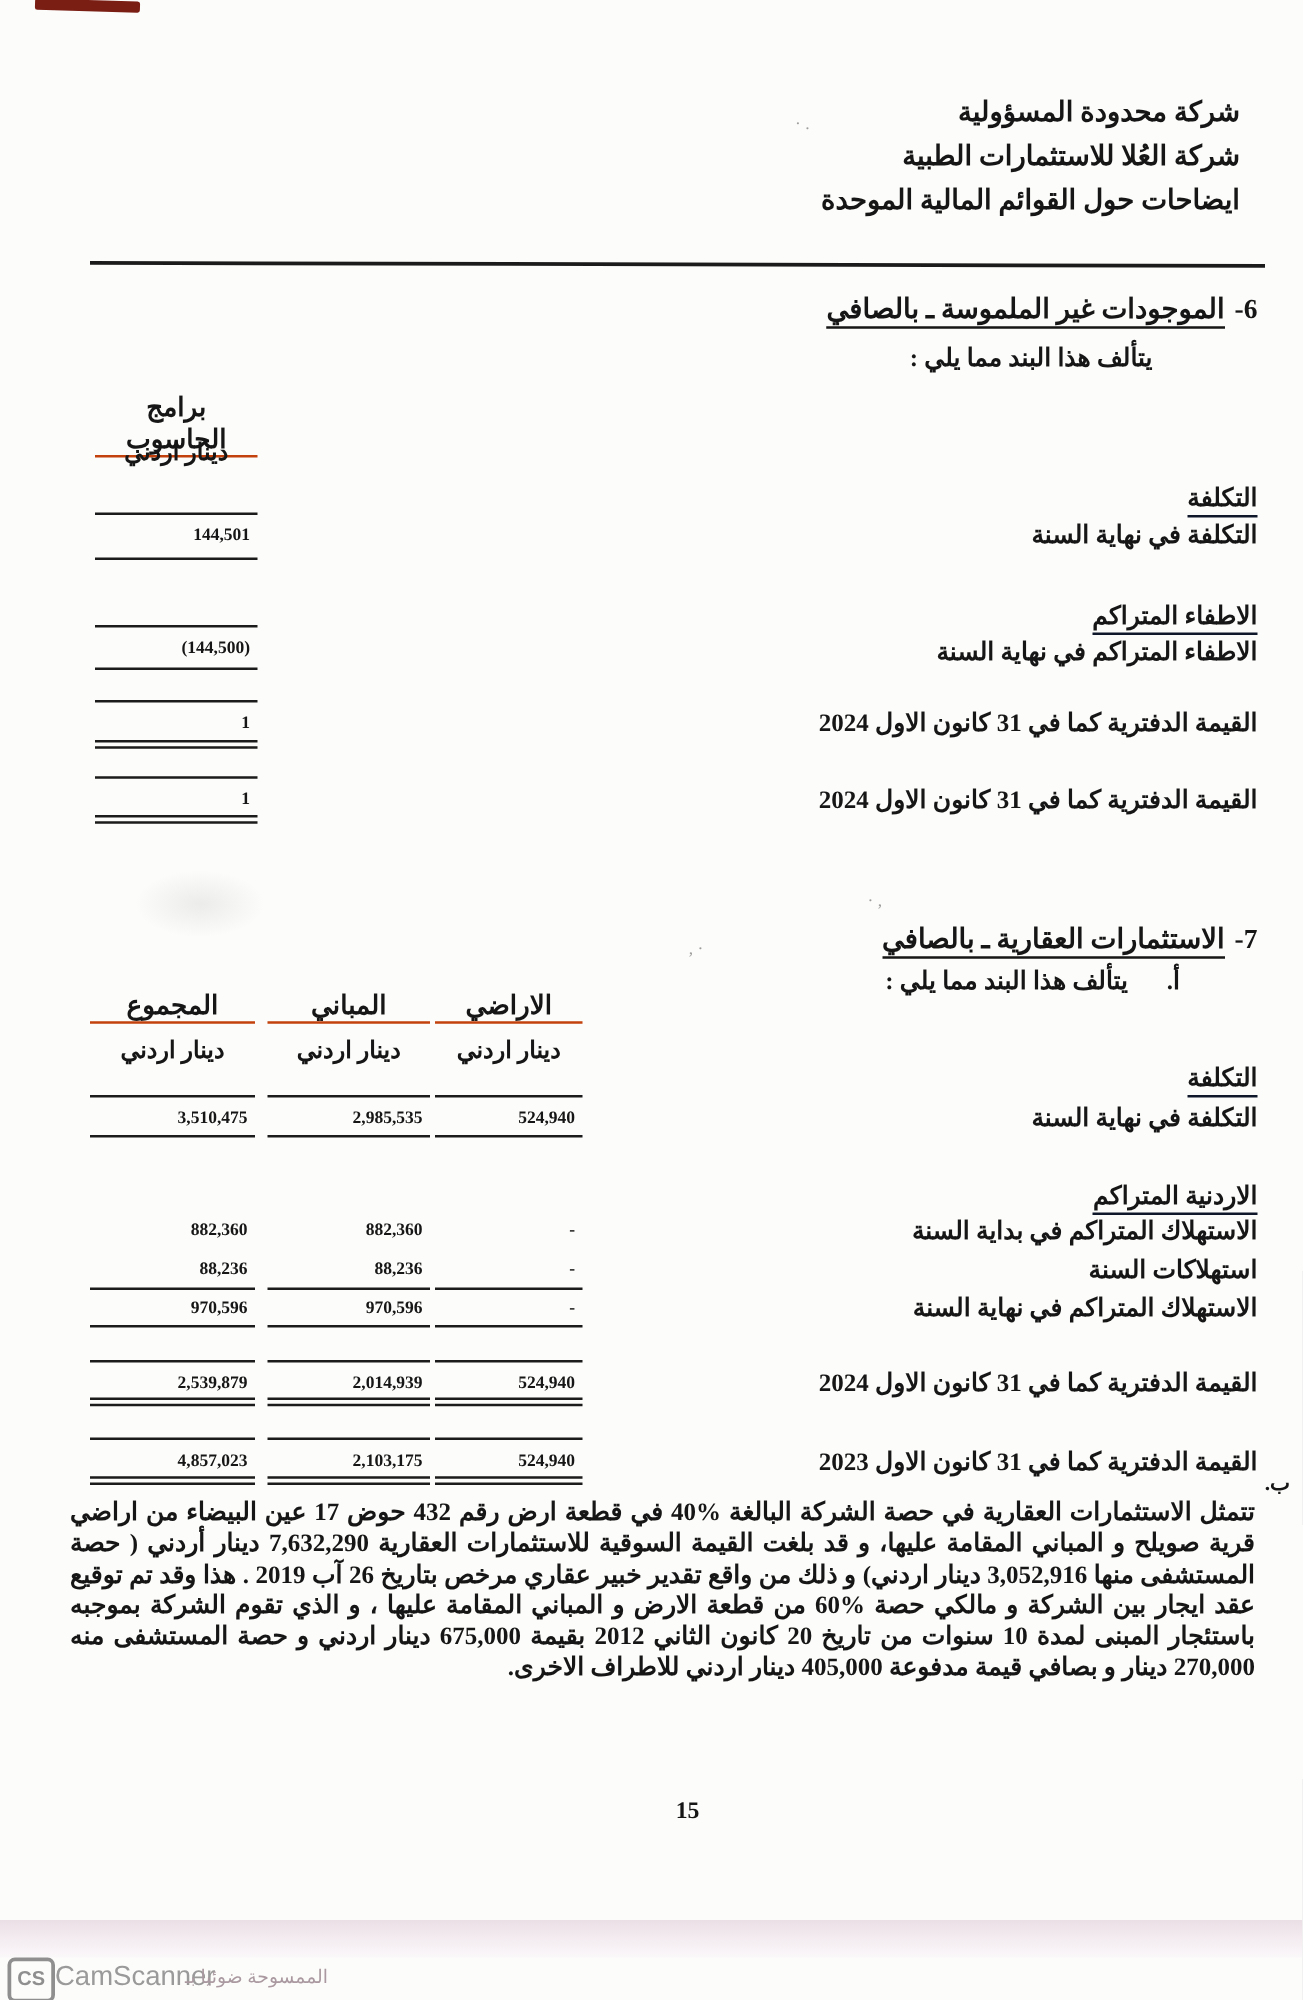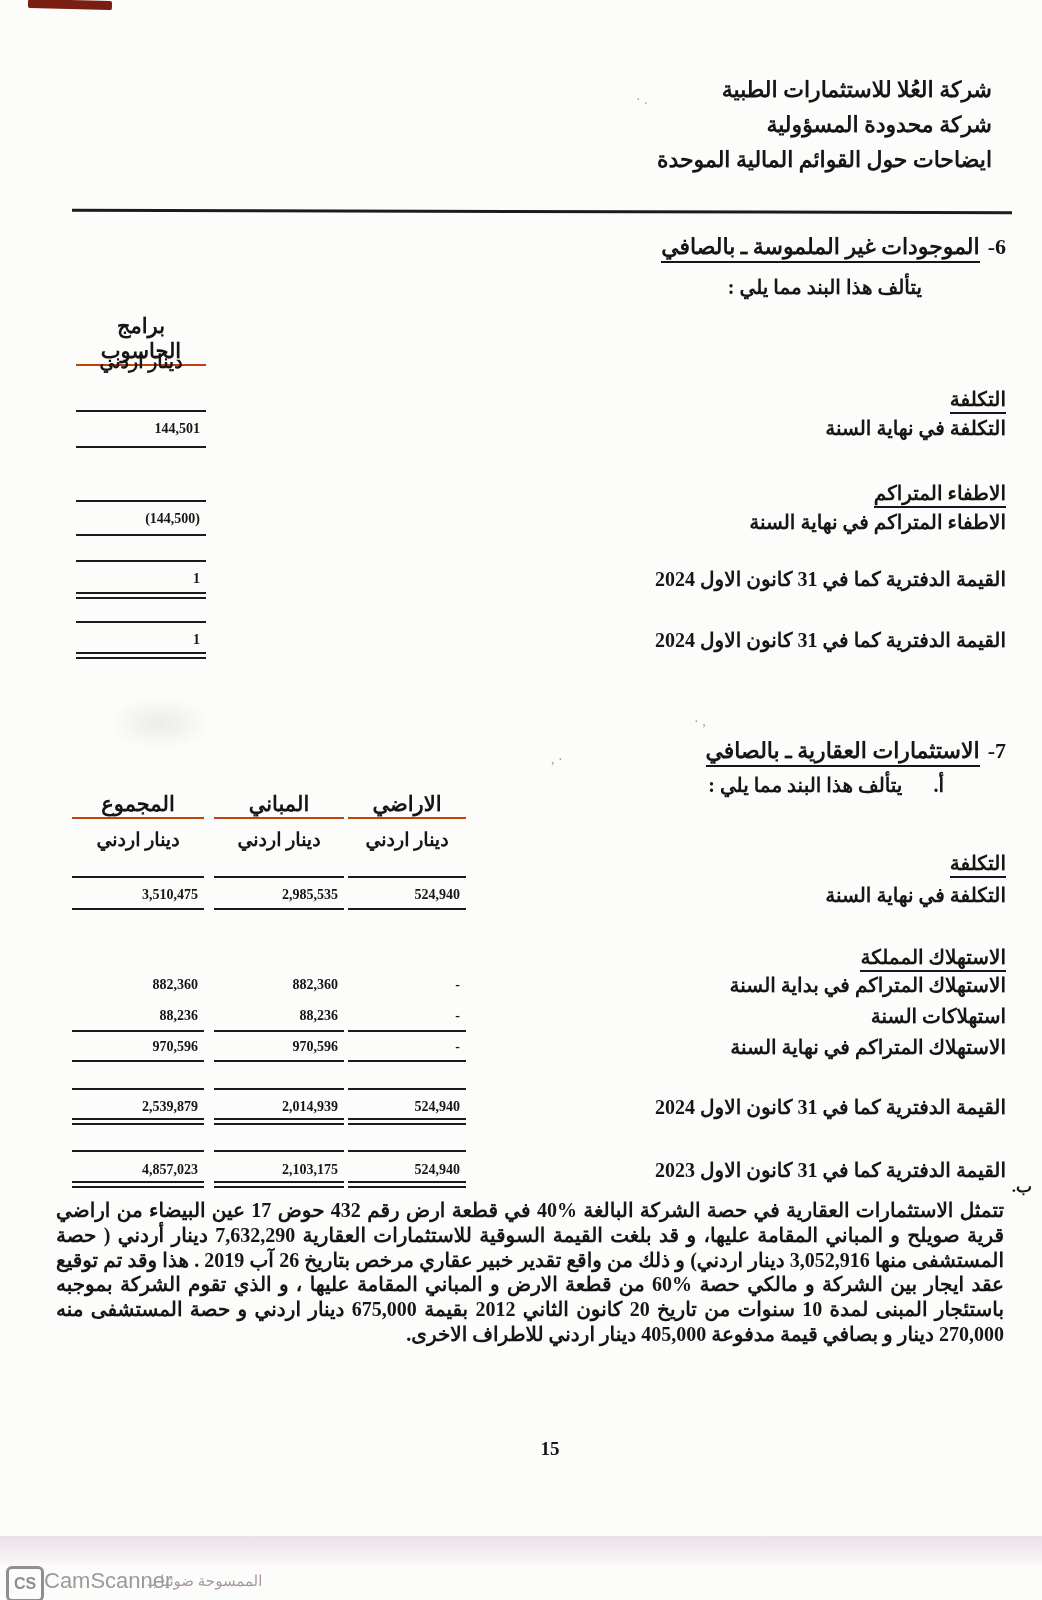--- a/index.html
+++ b/index.html
@@ -38,22 +38,22 @@
 <div class="page">
 
   <div class="abs" style="left:28px;top:0;width:84px;height:9px;background:#7a1d13;border-radius:2px;transform:rotate(1.6deg);"></div>
 
   <div class="speck" style="left:636px;top:92px;">· .</div>
   <div class="speck" style="left:694px;top:714px;">· ,</div>
   <div class="speck" style="left:551px;top:752px;">, ·</div>
   <div class="smudge" style="left:108px;top:696px;width:104px;height:54px;"></div>
 
   <div class="abs rtl" style="right:50px;top:72px;text-align:right;font-weight:bold;font-size:22px;line-height:35px;">
+    <div>شركة محدودة المسؤولية</div>
     <div>شركة العُلا للاستثمارات الطبية</div>
-    <div>شركة محدودة المسؤولية</div>
     <div>ايضاحات حول القوائم المالية الموحدة</div>
   </div>
   <div class="ln" style="left:72px;top:210px;width:940px;height:3px;transform:rotate(0.15deg);"></div>
 
   <div class="heading" style="right:36px;top:234px;">
     <span>6-</span><span class="ttl">الموجودات غير الملموسة ـ بالصافي</span>
   </div>
   <div class="lbl" style="right:120px;top:274px;font-size:20px;">يتألف هذا البند مما يلي :</div>
 
   <div class="colhead" style="left:76px;top:314px;width:130px;">برامج الحاسوب</div>
@@ -99,21 +99,21 @@
   <div class="colhead" style="left:72px;top:792px;width:132px;">المجموع</div>
   <div class="colcur" style="left:348px;top:828px;width:118px;">دينار اردني</div>
   <div class="colcur" style="left:214px;top:828px;width:130px;">دينار اردني</div>
   <div class="colcur" style="left:72px;top:828px;width:132px;">دينار اردني</div>
 
   <div class="lbl" style="top:850px;">
     <span class="grp">التكلفة</span>
   </div>
   <div class="lbl" style="top:882px;">التكلفة في نهاية السنة</div>
   <div class="lbl" style="top:944px;">
-    <span class="grp">الاستهلاك المملكة</span>
+    <span class="grp">الاردنية المتراكم</span>
   </div>
   <div class="lbl" style="top:972px;">الاستهلاك المتراكم في بداية السنة</div>
   <div class="lbl" style="top:1003px;">استهلاكات السنة</div>
   <div class="lbl" style="top:1034px;">الاستهلاك المتراكم في نهاية السنة</div>
   <div class="lbl" style="top:1094px;">القيمة  الدفترية كما في 31 كانون الاول 2024</div>
   <div class="lbl" style="top:1157px;">القيمة  الدفترية كما في 31 كانون الاول 2023</div>
 
   <div class="ln" style="left:348px;top:876px;width:118px;"></div>
   <div class="ln" style="left:214px;top:876px;width:130px;"></div>
   <div class="ln" style="left:72px;top:876px;width:132px;"></div>

